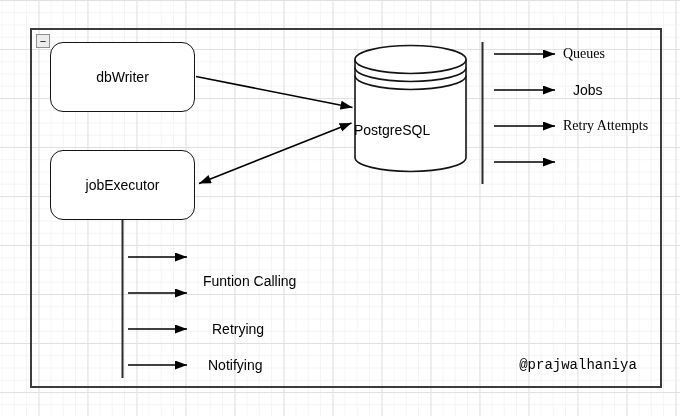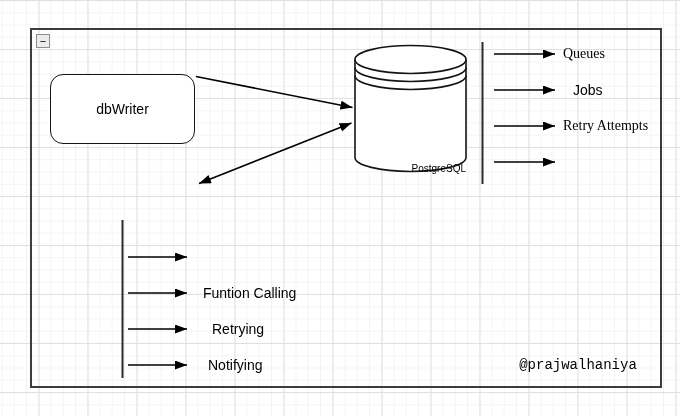--- a/index.html
+++ b/index.html
@@ -51,62 +51,60 @@
     position: absolute;
     width: 145px; height: 70px;
     border: 1.5px solid #141414;
     border-radius: 13px;
     background: #ffffff;
     box-sizing: border-box;
     display: flex;
     align-items: center;
     justify-content: center;
     font-size: 14px;
-    margin-top: 32px;
   }
   #node-dbwriter   { left: 50px; top: 42px;  }
   #node-jobexecutor{ left: 50px; top: 150px; }
   .svg-layer {
     position: absolute;
     left: 0; top: 0;
     width: 680px; height: 416px;
   }
   .lbl {
     position: absolute;
     height: 18px;
     line-height: 18px;
     font-size: 14px;
     white-space: nowrap;
   }
   .cyl-label {
     position: absolute;
     left: 354px; top: 121px;
     width: 112px;
-    text-align: right;
-    font-size: 10px;
+    text-align: left;
+    font-size: 14px;
     line-height: 18px;
-    margin-top: 39px;
   }
   .credit {
     position: absolute;
     left: 518px; top: 356px;
     width: 120px;
     text-align: center;
     font-size: 14px;
     line-height: 18px;
     font-family: Liberation Mono, monospace;
   }
   
   #lbl-out-0 { left: 563px; top: 45px; font-family: Liberation Serif, serif;  }
   #lbl-out-1 { left: 573px; top: 81px;  }
   #lbl-out-2 { left: 563px; top: 117px; font-family: Liberation Serif, serif; }
   #lbl-out-3 { left: 563px; top: 153px; }
   
   #lbl-task-0 { left: 203px; top: 248px; }
-  #lbl-task-1 { left: 203px; top: 284px; }
+  #lbl-task-1 { left: 203px; top: 272px; }
   #lbl-task-2 { left: 212px; top: 320px; }
   #lbl-task-3 { left: 208px; top: 356px; }
 </style>
 </head>
 <body>
 
 <div class="canvas">
 
   <div class="outer-group"></div>
 
@@ -148,20 +146,23 @@
   </svg>
 
   <div class="collapse-btn">
     <span>−</span>
   </div>
 
   <div class="node" id="node-dbwriter">
     <span>dbWriter</span>
   </div>
 
+  <div class="node" id="node-jobexecutor">
+    <span>jobExecutor</span>
+  </div>
 
   <div class="cyl-label">PostgreSQL</div>
 
   <div class="lbl" id="lbl-out-0">Queues</div>
   <div class="lbl" id="lbl-out-1">Jobs</div>
   <div class="lbl" id="lbl-out-2">Retry Attempts</div>
 
   <div class="lbl" id="lbl-task-1">Funtion Calling</div>
   <div class="lbl" id="lbl-task-2">Retrying</div>
   <div class="lbl" id="lbl-task-3">Notifying</div>

